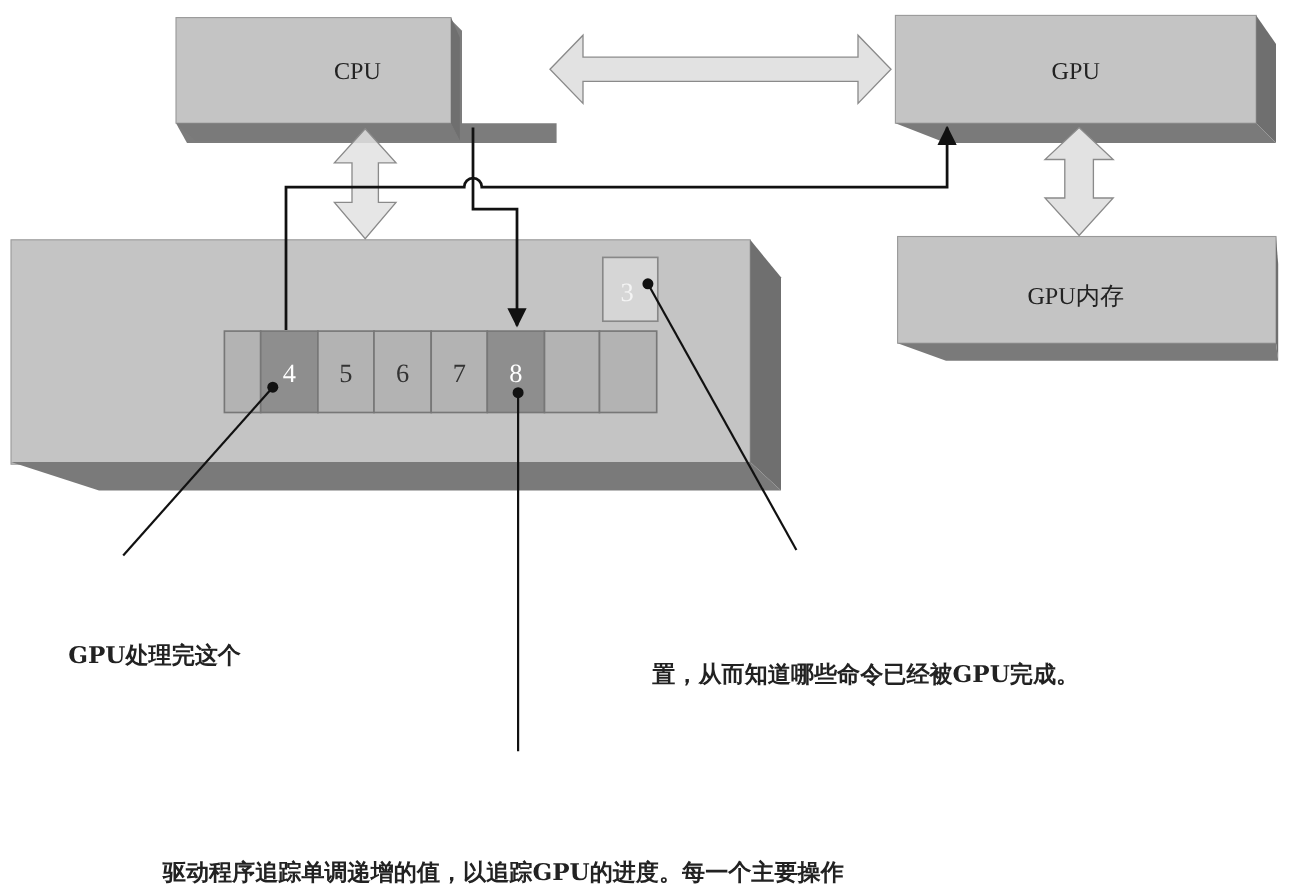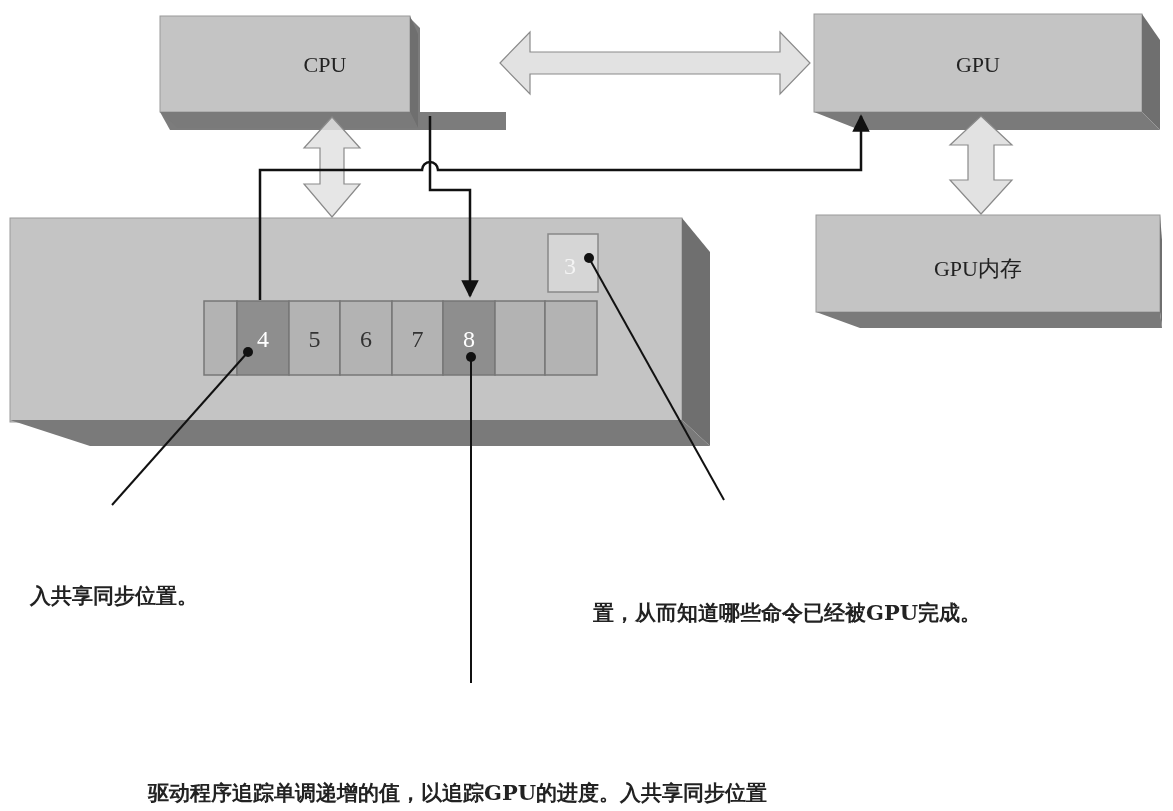--- a/index.html
+++ b/index.html
@@ -96,24 +96,24 @@
     <line x1="471" y1="357" x2="471" y2="683" stroke="#111" stroke-width="2"></line>
     <circle cx="471" cy="357" r="5" fill="#111"></circle>
   </g>
   <g>
     <line x1="589" y1="258" x2="724" y2="500" stroke="#111" stroke-width="2"></line>
     <circle cx="589" cy="258" r="5" fill="#111"></circle>
   </g>
 </svg>
 
 <div class="caption" id="caption-left">
-  <div>入共享同步位置。</div>
+  <div style="padding-left:32px">GPU处理完这个</div>
 </div>
 
 <div class="caption" id="caption-right">
   <div>置，从而知道哪些命令已经被GPU完成。</div>
 </div>
 
 <div class="caption" id="caption-bottom">
-  <div style="padding-left:30px">驱动程序追踪单调递增的值，以追踪GPU的进度。入共享同步位置</div>
+  <div style="padding-left:30px">驱动程序追踪单调递增的值，以追踪GPU的进度。每一个主要操作</div>
   
   
 </div>
 
 </body></html>

